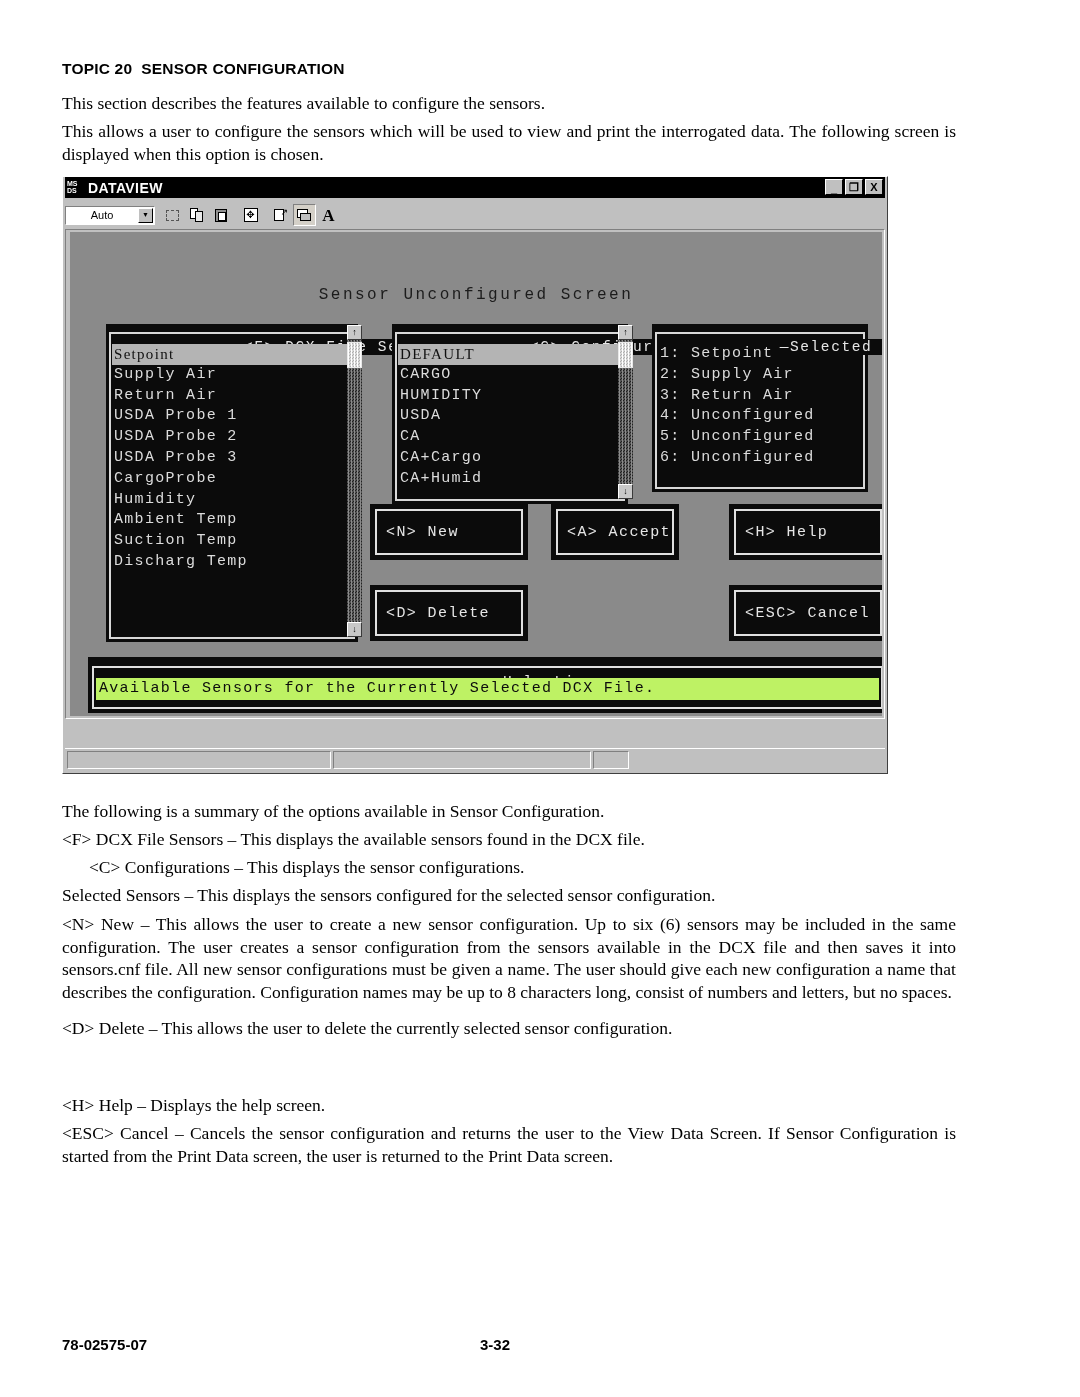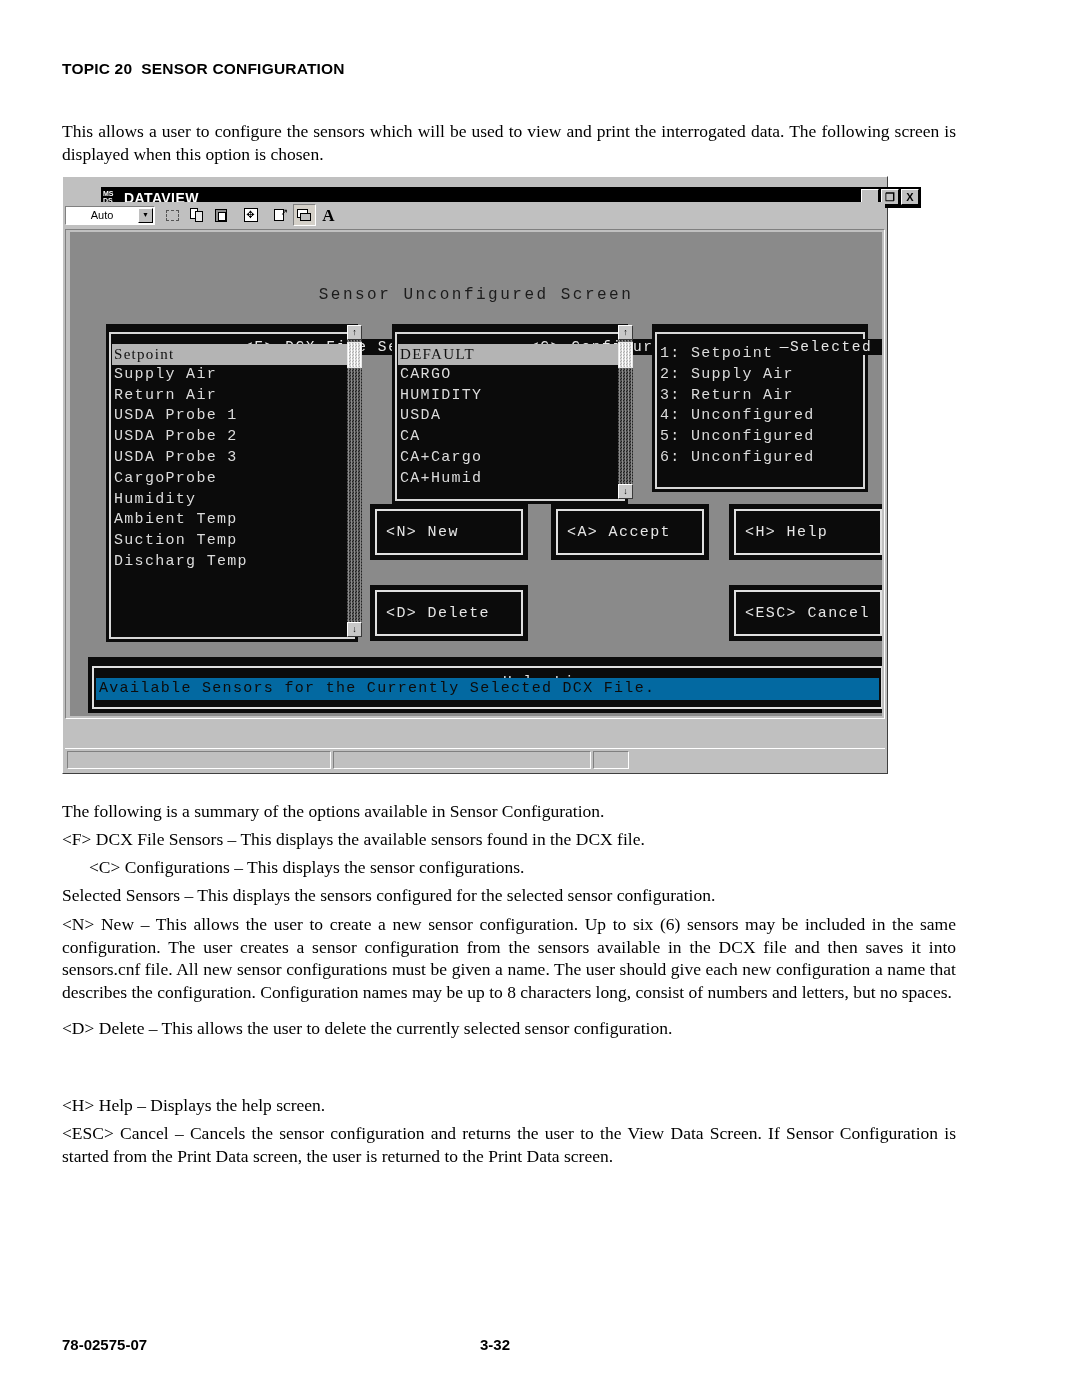--- a/index.html
+++ b/index.html
@@ -52,27 +52,26 @@
     height: 598px;
     background: #c0c0c0;
     border-top: 1px solid #ffffff;
     border-left: 1px solid #ffffff;
     border-right: 1px solid #3f3f3f;
     border-bottom: 1px solid #3f3f3f;
     box-sizing: border-box;
   }
   .titlebar {
     position: absolute;
-    left: 2px; top: 10px;
+    left: 2px; top: 0;
     width: 820px;
     height: 21px;
     background: #000000;
     display: flex;
     align-items: center;
-    margin-left: 36px;
   }
   .msdos-icon {
     width: 16px; height: 16px;
     margin-left: 2px;
     position: relative;
     background: #000;
     flex: none;
   }
   .msdos-icon .ms {
     position: absolute;
@@ -406,21 +405,21 @@
     letter-spacing: 1.6px;
     color: #e6e6e6;
     white-space: pre;
   }
   .helpbox .caption span { background: #0b0b0b; padding: 0 4px; }
   .helpbox .helptext {
     position: absolute;
     left: 8px; right: 8px;
     top: 21px;
     height: 22px;
-    background: #0369a1;
+    background: #bef264;
     color: #0c0c0c;
     font-family: "Liberation Mono", monospace;
     font-size: 15px;
     letter-spacing: 1.3px;
     line-height: 22px;
     white-space: pre;
     padding-left: 3px;
     box-sizing: border-box;
   }
 
@@ -463,20 +462,21 @@
     font-weight: bold;
   }
 </style>
 </head>
 <body>
 
 <div class="page">
 
   <div class="doc-heading">TOPIC 20  SENSOR CONFIGURATION</div>
 
+  <div class="para nojust" style="left:62px; top:92px; width:900px;">This section describes the features available to configure the sensors.</div>
 
   <div class="para" style="left:62px; top:120px; width:894px;">This allows a user to configure the sensors which will be used to view and print the interrogated data. The following screen is displayed when this option is chosen.</div>
 
   <div class="dosviewport">
 
     <div class="titlebar">
       <div class="msdos-icon">
         <div class="ms">MS</div>
           <div class="ds">DS</div>
       </div>
@@ -595,21 +595,21 @@
             <div class="listrow">5: Unconfigured</div>
             <div class="listrow">6: Unconfigured</div>
           </div>
         </div>
 
         <div class="dosbtn" style="left:300px; top:272px; width:158px; height:56px;">
           <div class="inner">
               <div class="lbl">&lt;N&gt; New</div>
             </div>
         </div>
-        <div class="dosbtn" style="left:481px; top:272px; width:158px; height:56px;">
+        <div class="dosbtn" style="left:481px; top:272px; width:128px; height:56px;">
           <div class="inner">
               <div class="lbl">&lt;A&gt; Accept</div>
             </div>
         </div>
         <div class="dosbtn" style="left:659px; top:272px; width:158px; height:56px;">
           <div class="inner">
               <div class="lbl">&lt;H&gt; Help</div>
             </div>
         </div>
         <div class="dosbtn" style="left:300px; top:353px; width:158px; height:56px;">

